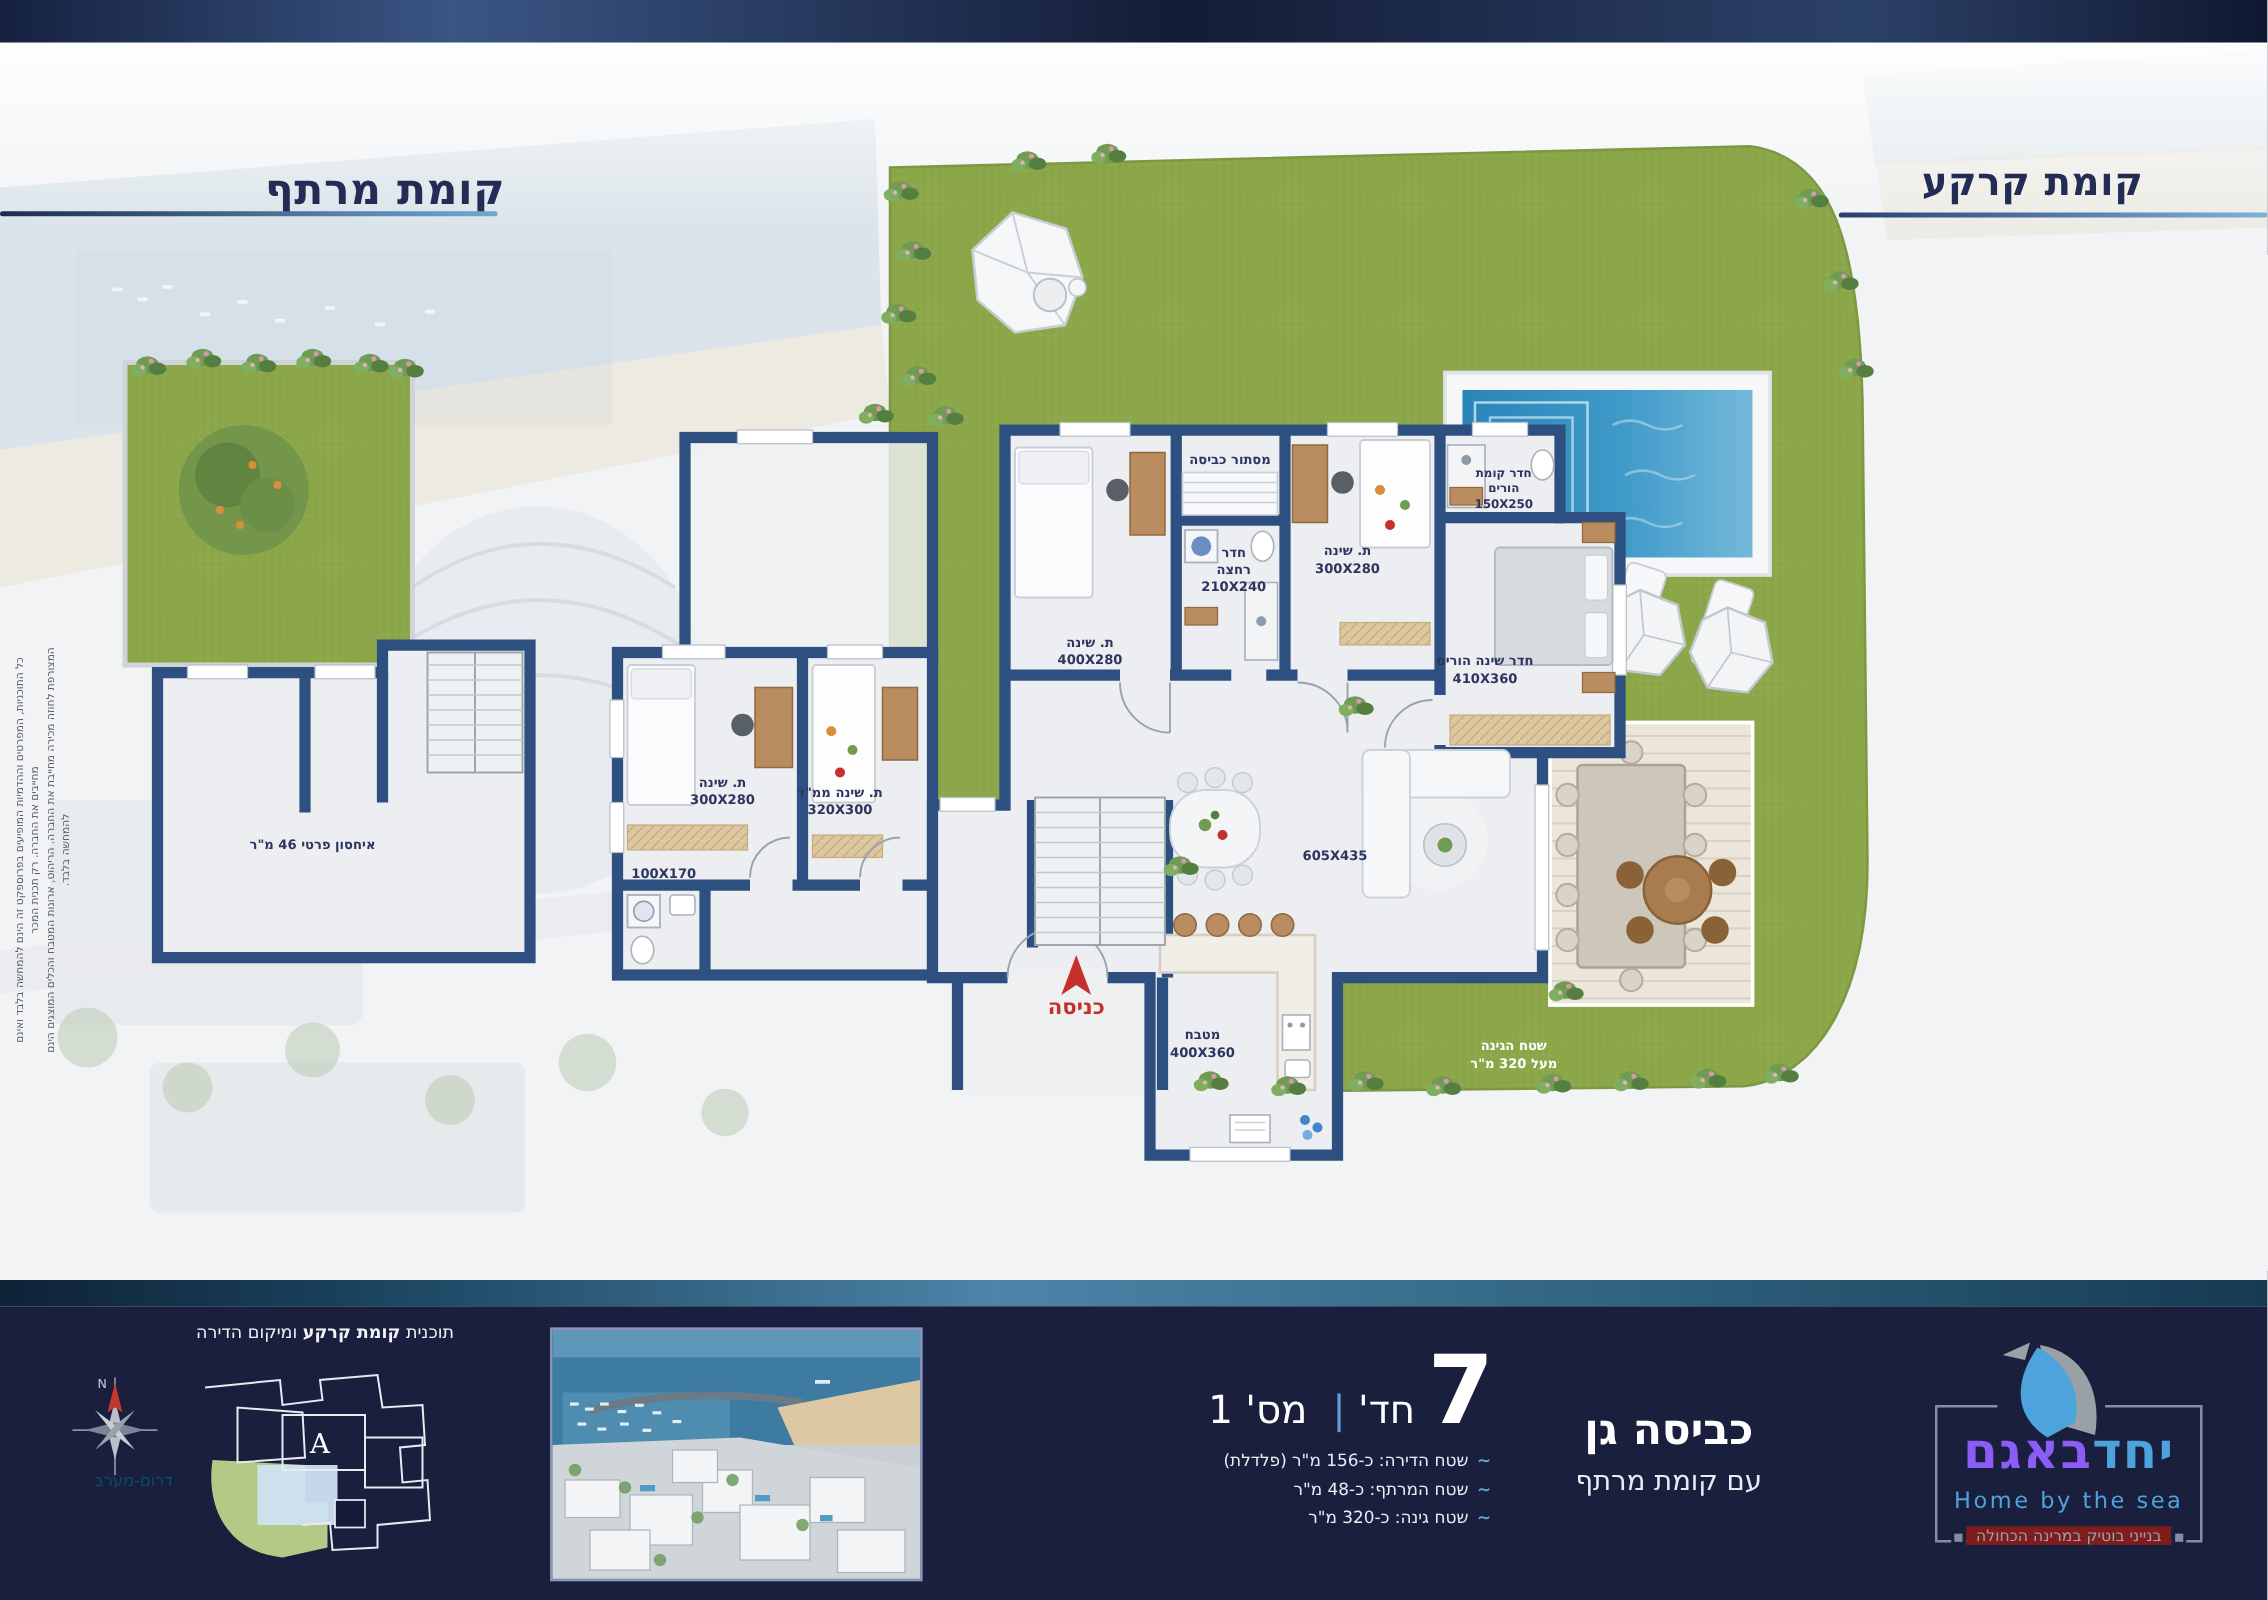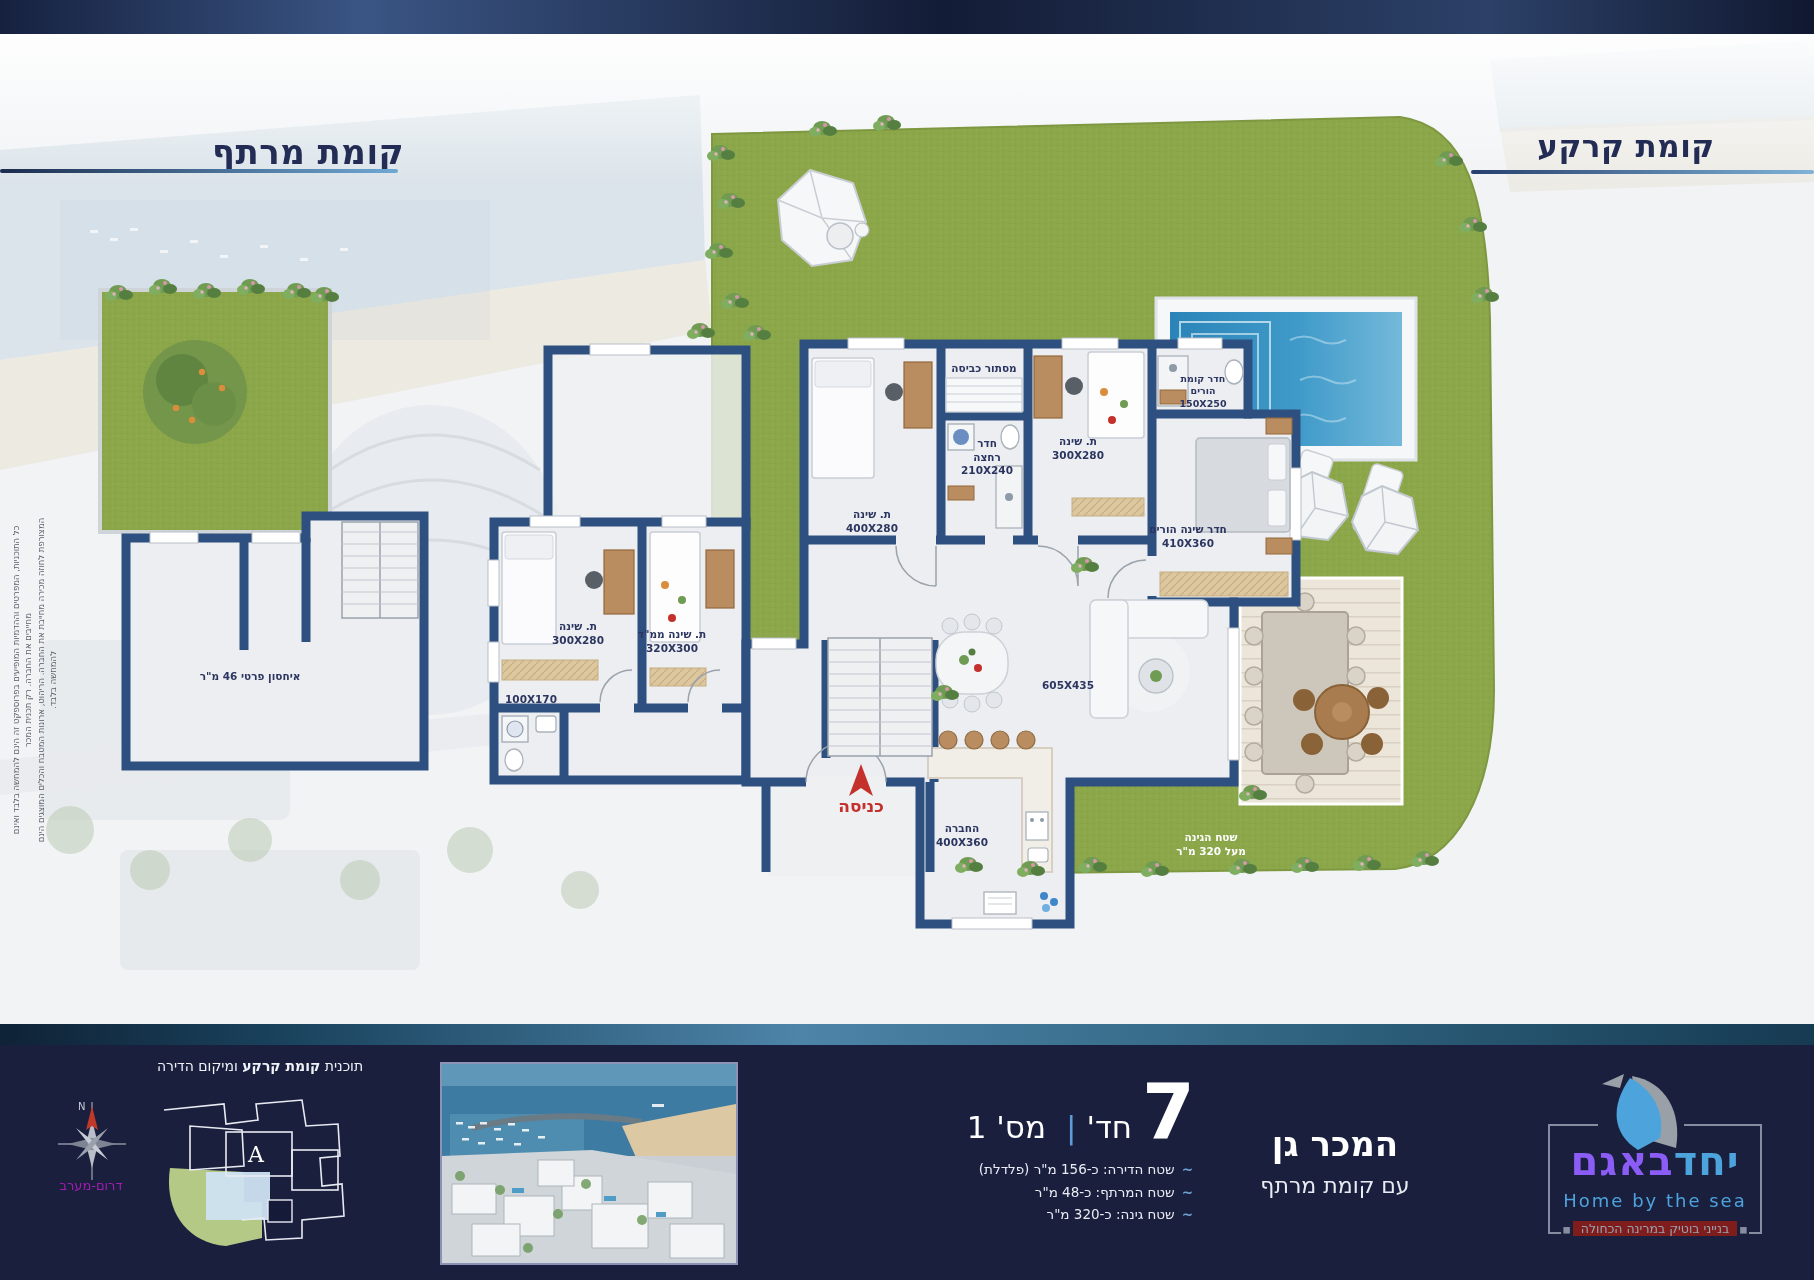--- a/index.html
+++ b/index.html
@@ -29,21 +29,21 @@
   #rooms-block{left:850px;top:1076px;width:345px;direction:rtl;text-align:right;color:#fff;}
   #rooms-row{display:flex;align-items:baseline;justify-content:flex-start;direction:rtl;}
   #rooms-row .count{font-size:76px;font-weight:bold;line-height:.95;}
   #rooms-row .word{font-size:31px;margin-right:10px;}
   #rooms-row .pipe{font-size:31px;color:#5f9bd8;margin:0 10px;}
   #areas{list-style:none;margin:10px 2px 0 0;padding:0;font-size:13.5px;line-height:1.66;color:#e9ecf4;}
   #areas .tilde{color:#6fa3d6;margin-left:7px;font-weight:bold;}
   #photo-frame{left:440px;top:1062px;width:298px;height:203px;border:2px solid #8a93b5;box-sizing:border-box;background:#3c6d92;}
   #diagram-title{left:110px;top:1058px;width:300px;text-align:center;direction:rtl;color:#f0f2f7;font-size:14px;}
   #diagram-title b{font-weight:bold;}
-  #compass-label{left:36px;top:1178px;width:110px;text-align:center;color:#a21caf;font-size:13px;direction:rtl;}
+  #compass-label{left:52px;top:1178px;width:110px;text-align:center;color:#0c4a6e;font-size:13px;direction:rtl;}
   
   #logo-frame{left:1548px;top:1124px;width:214px;height:110px;border:2px solid #878da0;box-sizing:border-box;}
   #logo-name{left:1548px;top:1138px;width:214px;text-align:center;direction:rtl;font-weight:bold;font-size:40px;letter-spacing:1px;}
   #logo-name .p1{color:#4da3dc;}
   #logo-name .p2{color:#8b5cf6;text-align:right;}
   #logo-en{left:1548px;top:1190px;width:214px;text-align:center;color:#4da3dc;font-size:18px;letter-spacing:2px;}
   #logo-tag{left:1518px;top:1218px;width:274px;text-align:center;}
   #logo-tag span.t{background:#7f1d1d;color:#9aa2b2;font-size:12.5px;padding:0 8px;direction:rtl;}
   #logo-tag .sq{color:#878da0;font-size:10px;background:#1a1f3e;padding:0 2px;}
   svg{display:block;}
@@ -440,21 +440,21 @@
 הורים
 150X250</div>
   <div class="abs lbl" style="left:1188px;top:537px;">חדר שינה הורים
 410X360</div>
   <div class="abs lbl" style="left:578px;top:634px;">ת. שינה
 300X280</div>
   <div class="abs lbl" style="left:672px;top:642px;">ת. שינה ממ"ד
 320X300</div>
   <div class="abs lbl" style="left:531px;top:700px;">100X170</div>
   <div class="abs lbl" style="left:1068px;top:686px;">605X435</div>
-  <div class="abs lbl" style="left:962px;top:836px;">החברה
+  <div class="abs lbl" style="left:962px;top:836px;">מטבח
 400X360</div>
   <div class="abs lbl lbl-white" style="left:1211px;top:845px;">שטח הגינה
 מעל 320 מ"ר</div>
   <div class="abs lbl lbl-red" style="left:861px;top:806px;">כניסה</div>
   <div class="abs lbl" style="left:250px;top:677px;">איחסון פרטי 46 מ"ר</div>
 
   <div class="abs z5" id="footstrip"></div>
   <div class="abs z5" id="footbar"></div>
 
   <div class="abs z6" id="photo-frame">
@@ -542,21 +542,21 @@
       <span class="word">מס' 1</span>
     </div>
     <ul id="areas">
       <li><span class="tilde">~</span><span>שטח הדירה:  כ-156 מ"ר (פלדלת)</span></li>
       <li><span class="tilde">~</span><span>שטח המרתף:  כ-48 מ"ר</span></li>
       <li><span class="tilde">~</span><span>שטח גינה:  כ-320 מ"ר</span></li>
     </ul>
   </div>
 
   <div class="abs z6" id="unit-type">
-    <div class="l1">המכר גן</div>
+    <div class="l1">כביסה גן</div>
     <div class="l2">עם קומת מרתף</div>
   </div>
 
   <div class="abs z6" id="logo-frame"></div>
   <svg class="abs z6" style="left:1580px;top:1066px;" width="120" height="92" viewBox="0 0 120 92">
     <rect x="18" y="52" width="86" height="40" fill="#1a1f3e"></rect>
     <polygon points="22,18 44,8 40,22" fill="#9aa0a8"></polygon>
     <path d="M52,10 C86,16 102,46 96,82 L62,72 Z" fill="#9aa0a8"></path>
     <path d="M50,12 C30,40 32,68 58,84 L80,72 C86,44 70,22 50,12 Z" fill="#4da3dc"></path>
   </svg>

